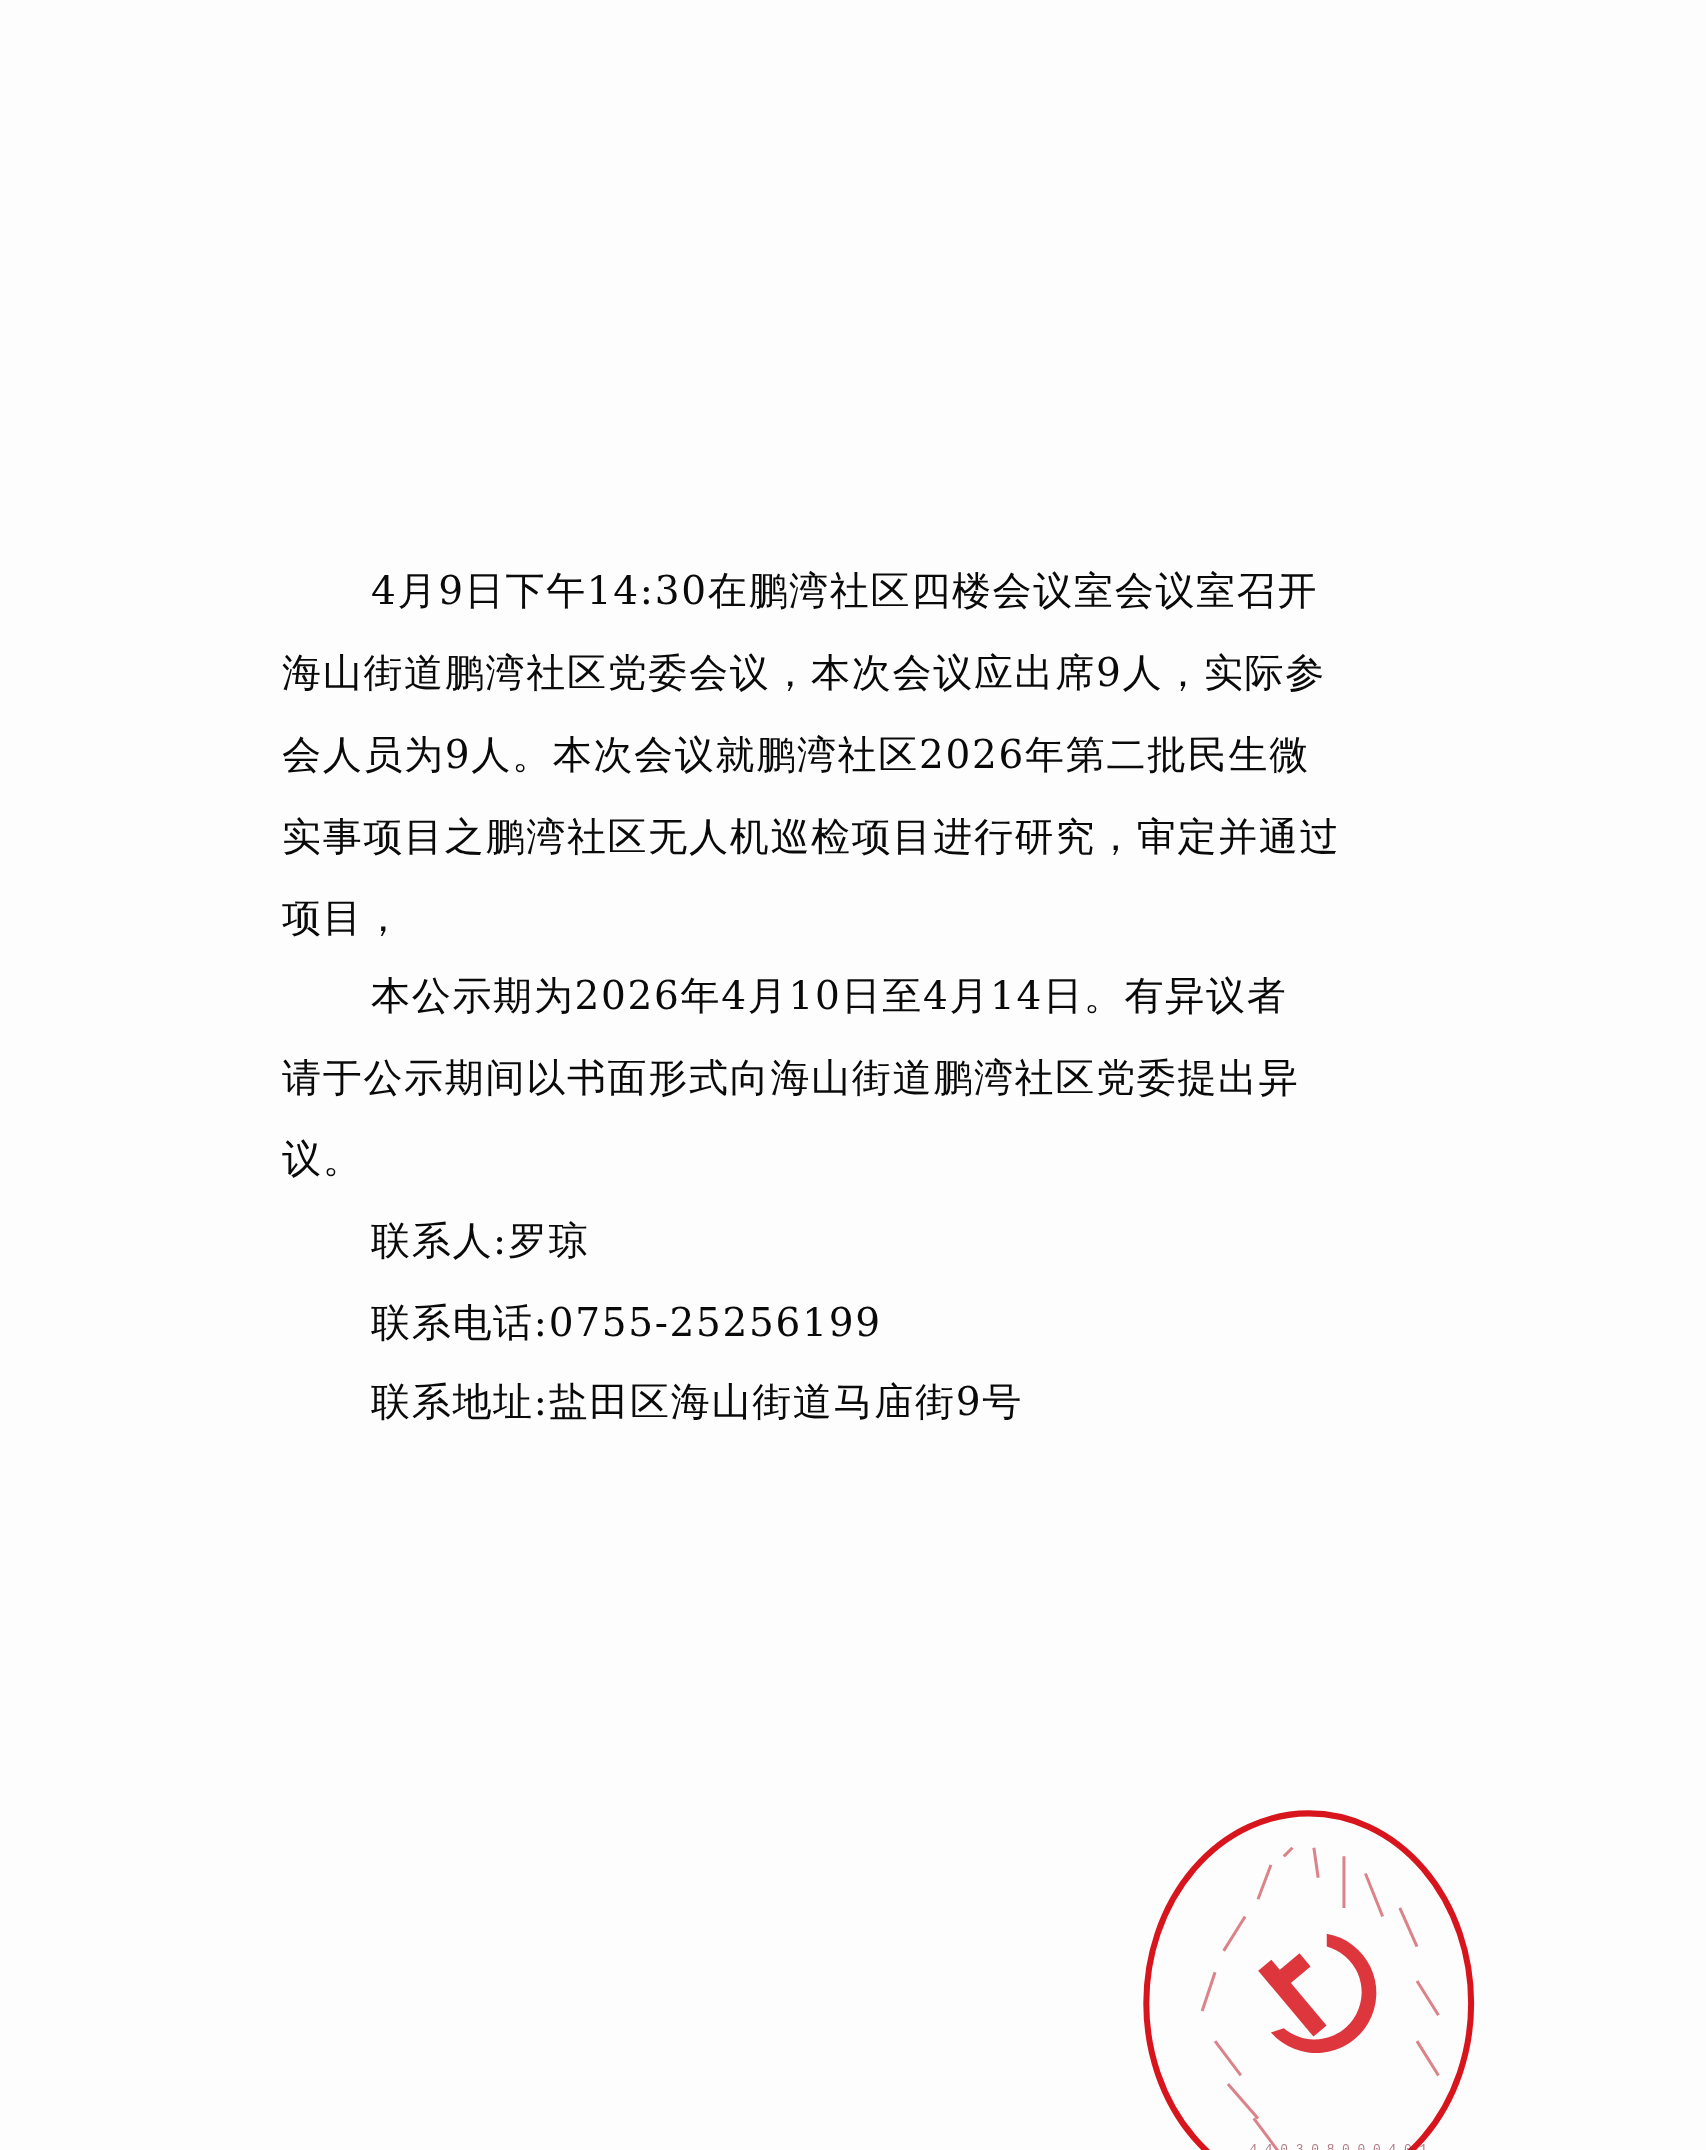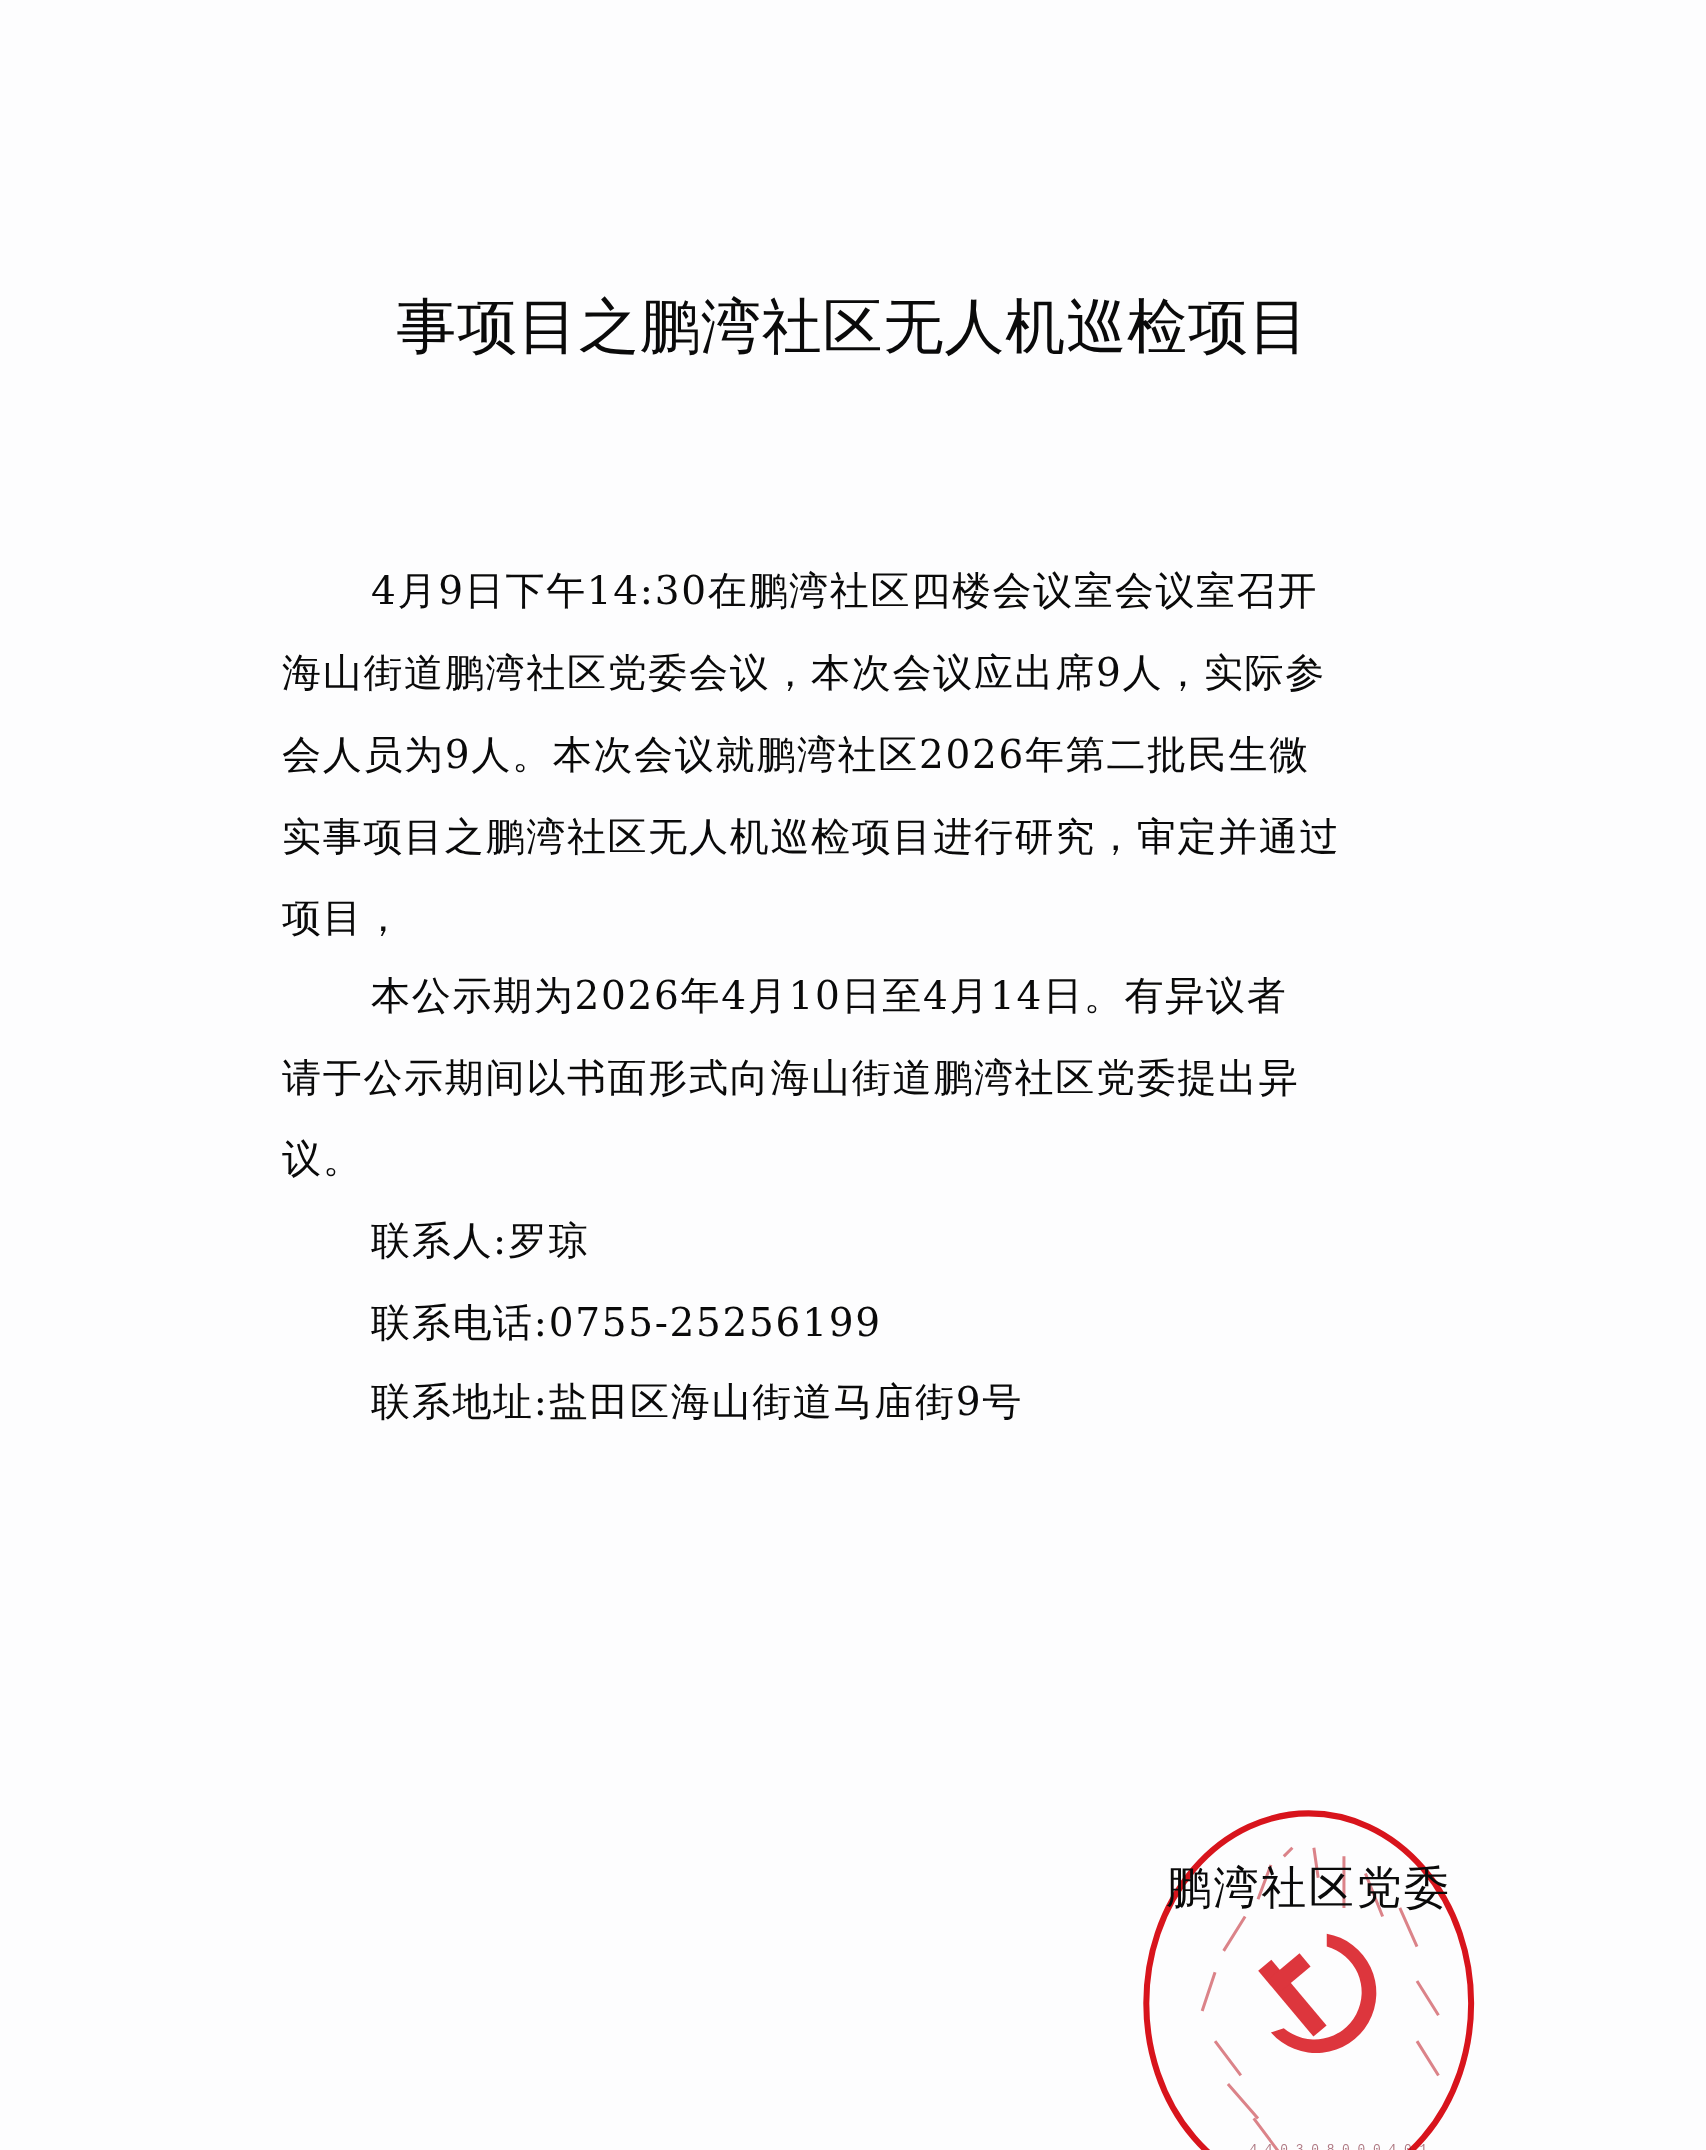--- a/index.html
+++ b/index.html
@@ -35,21 +35,20 @@
   .stamp {
     position: absolute; left: 1142px; top: 1809px;
     width: 333px; height: 389px; z-index: 2;
   }
 </style>
 </head>
 <body>
 
 <div class="page">
 
-  <div class="title-line" style="top:292px">事项目之鹏湾社区无人机巡检项目</div>
 
   <div>
     <div class="body-line indent" style="top:563px">4月9日下午14:30在鹏湾社区四楼会议室会议室召开</div>
     <div class="body-line" style="top:645px">海山街道鹏湾社区党委会议，本次会议应出席9人，实际参</div>
     <div class="body-line" style="top:727px">会人员为9人。本次会议就鹏湾社区2026年第二批民生微</div>
     <div class="body-line" style="top:809px">实事项目之鹏湾社区无人机巡检项目进行研究，审定并通过</div>
     <div class="body-line" style="top:890px">项目，</div>
   </div>
 
   <div>
@@ -74,16 +73,15 @@
     <g fill="#d8141c" opacity="0.85">
       <path d="M430 290 A140 140 0 1 1 300 520 L330 510 A110 110 0 1 0 430 320 Z"></path>
       <rect x="330" y="340" width="40" height="200" transform="rotate(-40 350 440)"></rect>
       <rect x="300" y="360" width="90" height="40" transform="rotate(-40 345 380)"></rect>
     </g>
     <g fill="#7a2030" opacity="0.6" font-family="Liberation Mono, monospace" font-size="30">
       <text x="250" y="800">4 4 0 3 0 8 0 0 0 4 0 1</text>
     </g>
   </svg>
 
-  <div class="sig" style="left:1166px; top:1860px">鹏湾社区党委</div>
 
 </div>
 
 
 </body></html>

